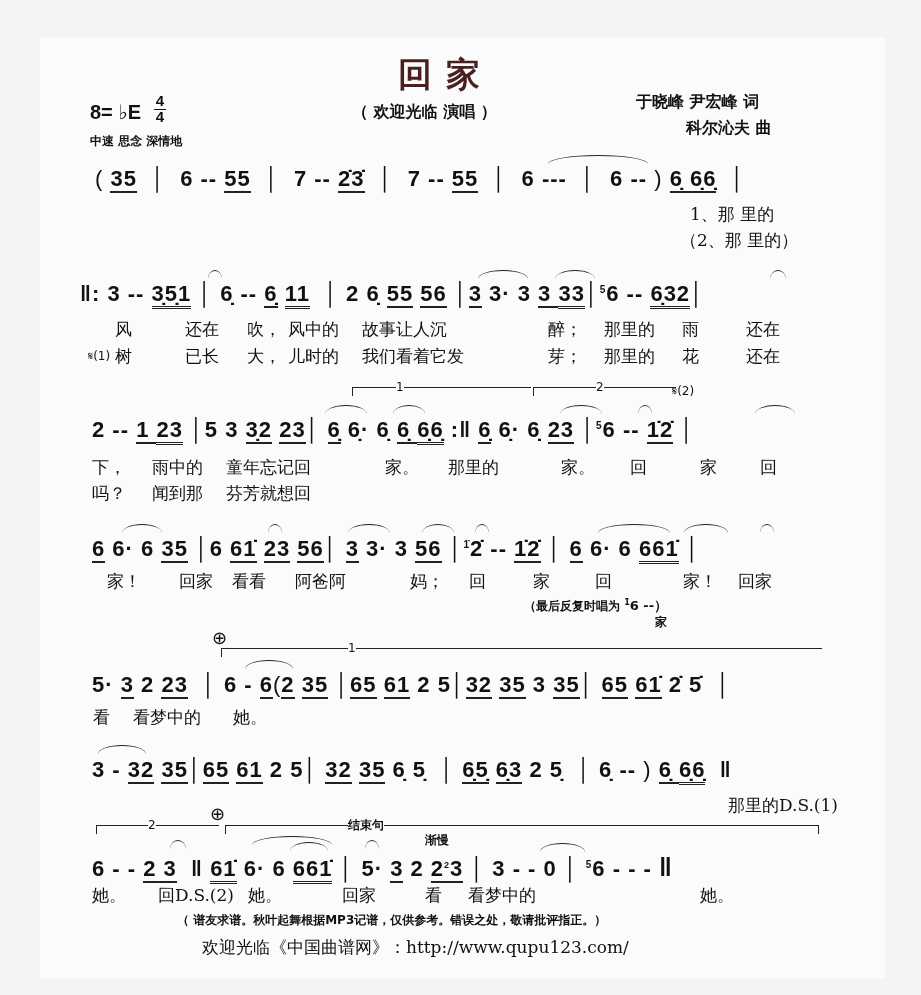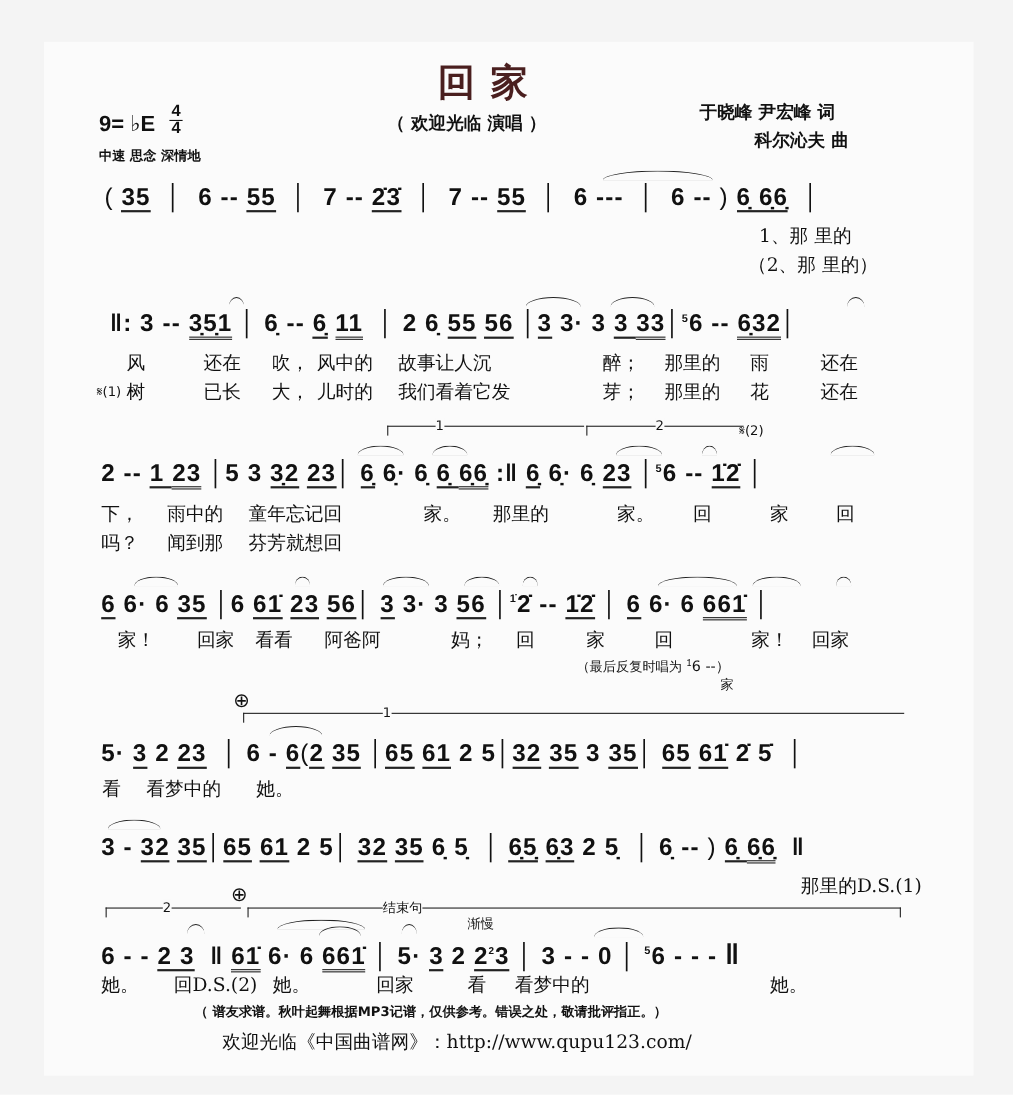--- a/index.html
+++ b/index.html
@@ -10,51 +10,51 @@
   .sheet { position:absolute; left:40px; top:38px; width:845px; height:940px; background:#fbfbfb; }
   .abs { position:absolute; white-space:nowrap; }
   .title { left:398px; top:52px; font-size:34px; color:#4a1f1f; font-weight:bold; letter-spacing:14px; font-family:"DejaVu Sans", sans-serif; }
   .subtitle { left:352px; top:102px; font-size:16px; font-weight:bold; font-family:"DejaVu Sans", sans-serif; }
   .credit { font-size:16px; font-family:"DejaVu Serif", serif; font-weight:bold; }
   .key { left:90px; top:100px; font-size:20px; font-weight:bold; }
   .meter { left:154px; top:94px; font-size:15px; font-weight:bold; line-height:14px; text-align:center; }
   .tempo { left:90px; top:133px; font-size:12px; font-weight:bold; font-family:"DejaVu Sans", sans-serif; }
   .notes { font-size:22px; font-weight:bold; letter-spacing:1px; font-family:"Liberation Sans", sans-serif; }
   .lyr { font-size:17px; font-family:"DejaVu Serif", serif; }
-  .small { font-size:12px; font-weight:normal; font-family:"DejaVu Sans", sans-serif; }
+  .small { font-size:12px; font-weight:bold; font-family:"DejaVu Sans", sans-serif; }
   .bracket { position:absolute; border-top:1.5px solid #222; border-left:1.5px solid #222; height:8px; }
   .slur { position:absolute; border-top:1.5px solid #222; border-radius:50% 50% 0 0 / 100% 100% 0 0; height:8px; }
   .footer1 { left:177px; top:912px; font-size:12px; font-weight:bold; font-family:"DejaVu Sans", sans-serif; }
   .footer2 { left:202px; top:936px; font-size:17px; font-family:"DejaVu Serif", serif; }
 </style>
 </head>
 <body>
 
 <div class="sheet"></div>
 
 <div class="abs title">回家</div>
 <div class="abs subtitle">（ 欢迎光临 演唱 ）</div>
 <div class="abs credit" style="left:636px;top:92px;">于晓峰 尹宏峰 词</div>
 <div class="abs credit" style="left:686px;top:118px;text-align:right;">科尔沁夫 曲</div>
-<div class="abs key">9= ♭E</div>
+<div class="abs key">8= ♭E</div>
 <div class="abs meter">
   <div>4</div>
   <div style="border-top:1.5px solid #111;width:12px;margin:1px auto 0;"></div>
   <div>4</div>
 </div>
 <div class="abs tempo">中速 思念 深情地</div>
 
 <div class="abs notes" style="left:95px;top:166px;">
   <span style="font-weight:normal;">(</span>&nbsp;<span style="border-bottom:2px solid #222;">35</span>&nbsp;&nbsp;│&nbsp;&nbsp;6 -- <span style="border-bottom:2px solid #222;">55</span>&nbsp;&nbsp;│&nbsp;&nbsp;7 -- <span style="border-bottom:2px solid #222;">2̇3̇</span>&nbsp;&nbsp;│&nbsp;&nbsp;7 -- <span style="border-bottom:2px solid #222;">55</span>&nbsp;&nbsp;│&nbsp;&nbsp;6 ---&nbsp;&nbsp;│&nbsp;&nbsp;6 --&nbsp;<span style="font-weight:normal;">)</span>&nbsp;<span style="border-bottom:2px solid #222;">6̣ 6̣6̣</span>&nbsp;&nbsp;│
 </div>
 <div class="slur" style="left:548px;top:155px;width:100px;"></div>
 <div class="abs lyr" style="left:690px;top:203px;">1、那 里的</div>
 <div class="abs lyr" style="left:680px;top:229px;">（2、那 里的）</div>
 
-<div class="abs notes" style="left:100px;top:281px;">
+<div class="abs notes" style="left:80px;top:281px;">
   ‖: 3 -- <span style="border-bottom:3px double #222;">3̣5̣1</span>&nbsp;│&nbsp;6̣ -- <span style="border-bottom:2px solid #222;">6̣</span> <span style="border-bottom:3px double #222;">11</span>&nbsp;&nbsp;│&nbsp;2 6̣ <span style="border-bottom:2px solid #222;">55</span> <span style="border-bottom:2px solid #222;">56</span>&nbsp;│<span style="border-bottom:2px solid #222;">3</span> 3· 3 <span style="border-bottom:2px solid #222;">3 </span><span style="border-bottom:3px double #222;">33</span>│<sup style="font-size:10px;">5</sup>6 -- <span style="border-bottom:3px double #222;">6̣32</span>│
 </div>
 <div class="slur" style="left:208px;top:270px;width:14px;"></div>
 <div class="slur" style="left:478px;top:270px;width:50px;"></div>
 <div class="slur" style="left:555px;top:270px;width:40px;"></div>
 <div class="slur" style="left:770px;top:270px;width:16px;"></div>
 <div class="abs lyr" style="top:318px;left:0;width:921px;">
   <span class="abs" style="left:115px;">风</span>
   <span class="abs" style="left:185px;">还在</span>
   <span class="abs" style="left:247px;">吹，</span>

